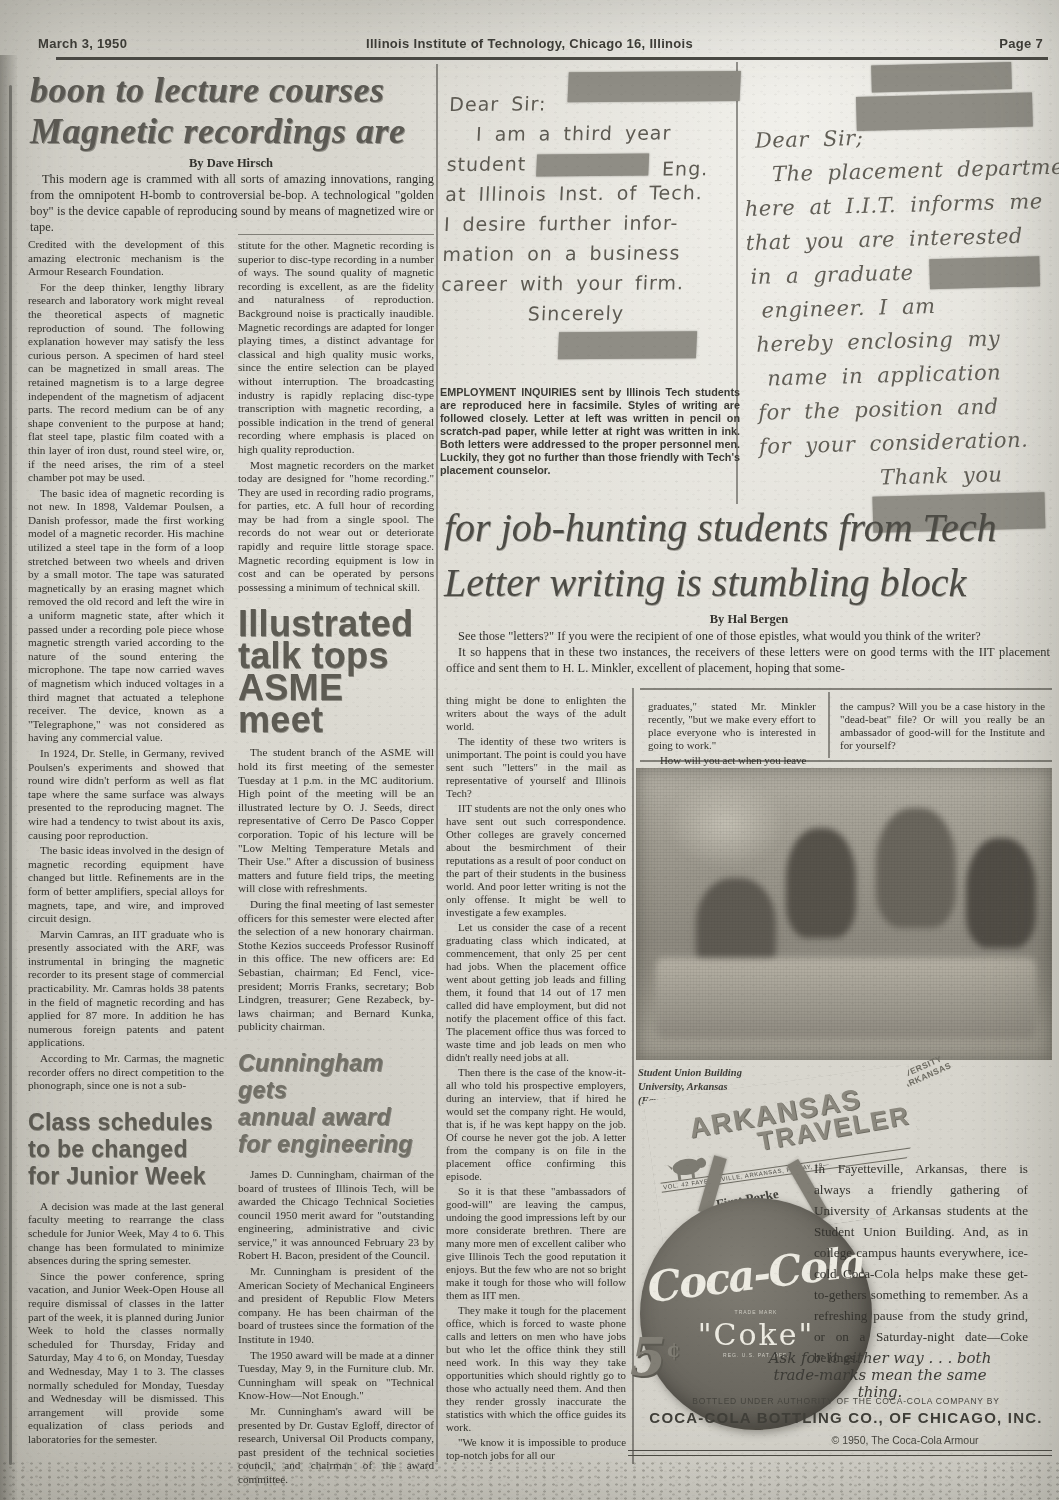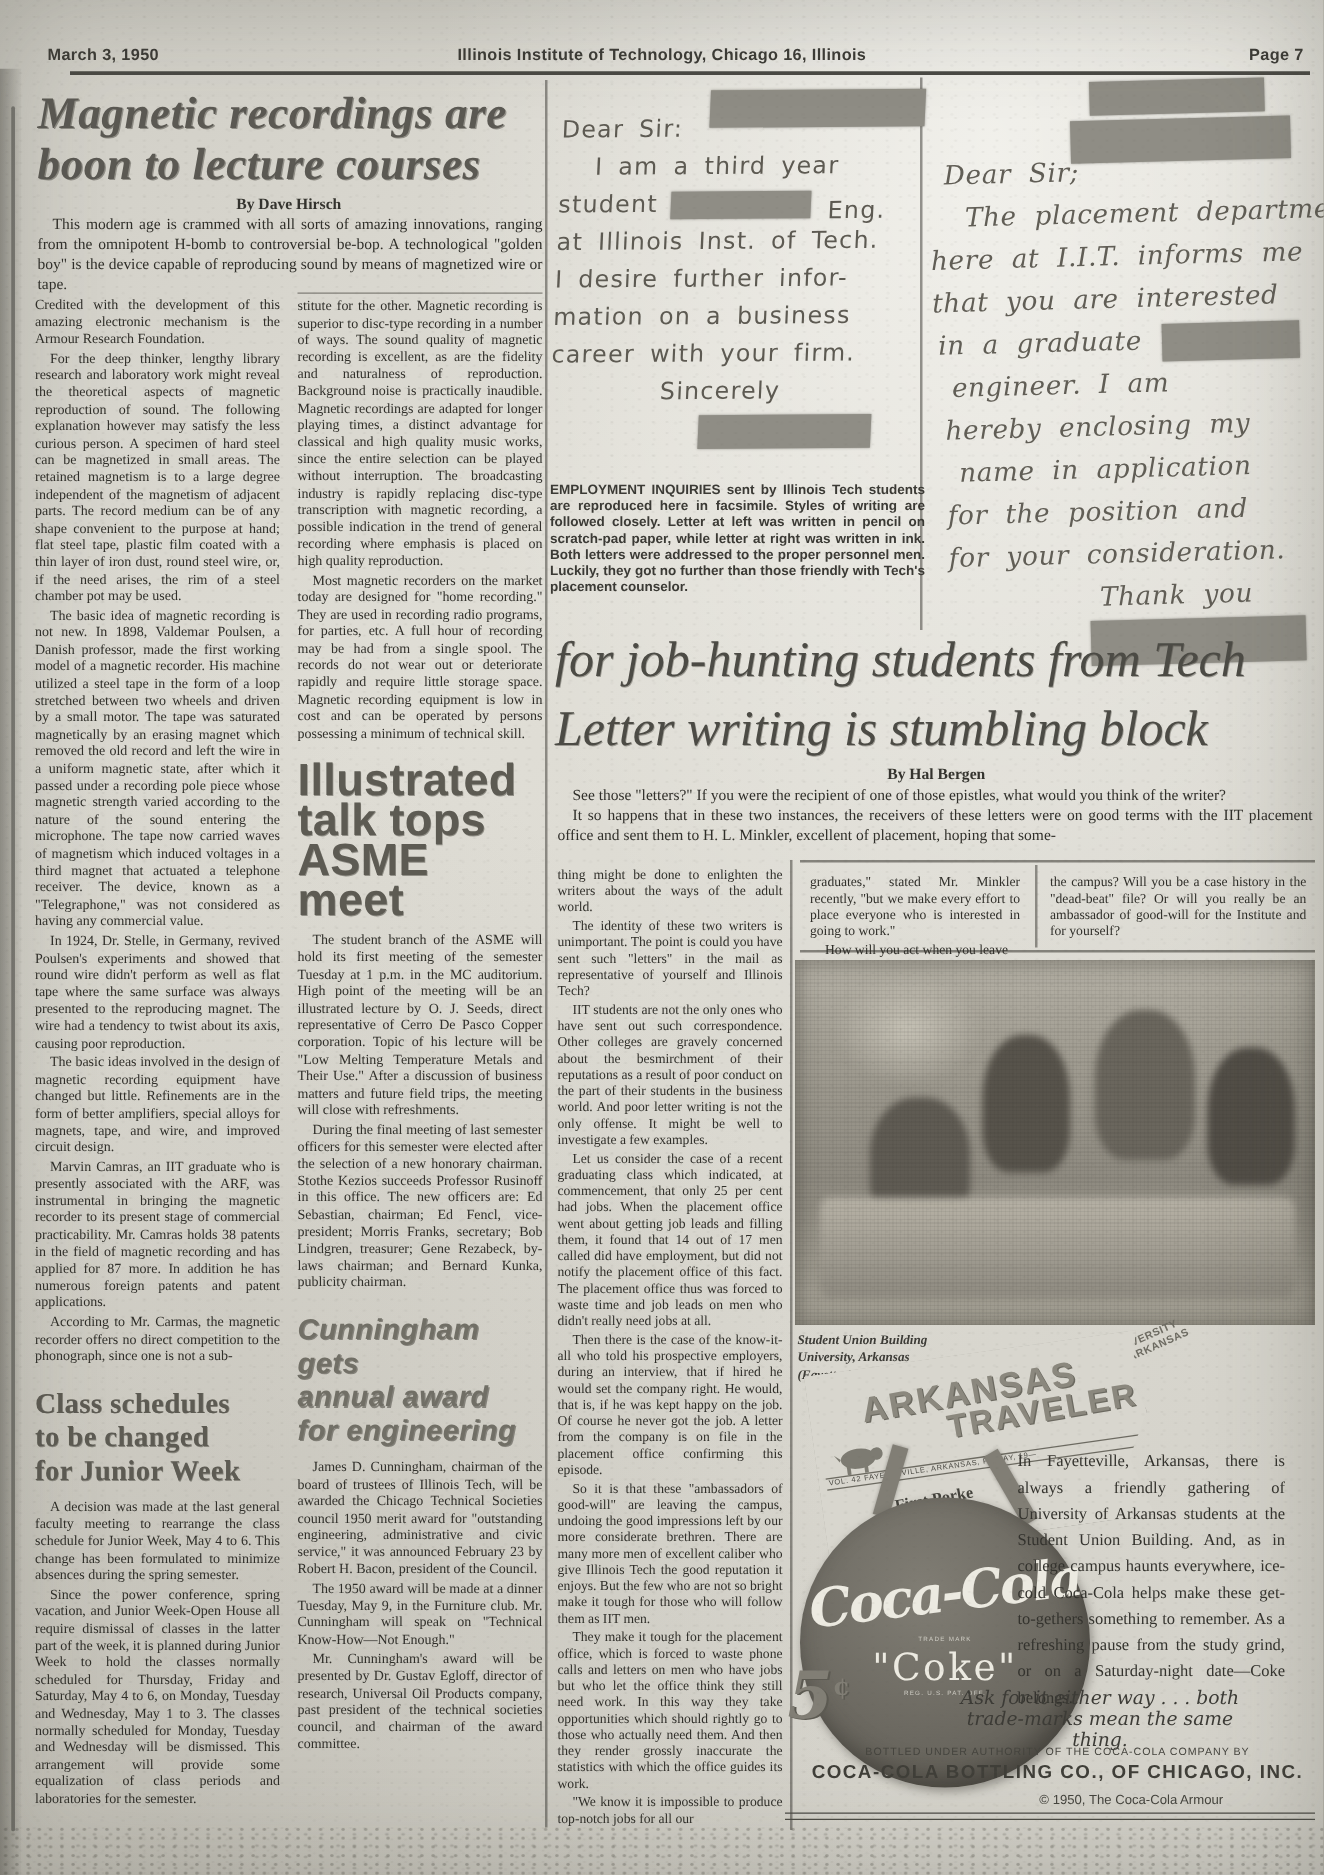--- a/index.html
+++ b/index.html
@@ -118,38 +118,38 @@
   <div class="abs hdr-rule"></div>
 
   <div class="abs vrule" style="left:436px;top:64px;height:1398px;"></div>
   <div class="abs vrule" style="left:736px;top:62px;height:442px;"></div>
   <div class="abs vrule" style="left:632px;top:688px;height:776px;"></div>
   <div class="abs vrule" style="left:828px;top:692px;height:66px;"></div>
   <div class="abs hrule" style="left:640px;top:688px;width:412px;"></div>
   <div class="abs hrule" style="left:640px;top:760px;width:412px;"></div>
 
   <div class="abs mag-head" style="left:30px;top:70px;width:402px;">
+    <div>boon to lecture courses</div>
     <div>Magnetic recordings are</div>
-    <div>boon to lecture courses</div>
   </div>
   <div class="abs byline" style="left:30px;top:156px;width:402px;">By Dave Hirsch</div>
   <div class="abs lede bt" style="left:30px;top:171px;width:404px;">
     <p>This modern age is crammed with all sorts of amazing innovations, ranging from the omnipotent H-bomb to controversial be-bop. A technological "golden boy" is the device capable of reproducing sound by means of magnetized wire or tape.</p>
   </div>
 
   <div class="abs mag-col bt" style="left:28px;top:238px;width:196px;">
     <p class="noind">Credited with the development of this amazing electronic mechanism is the Armour Research Foundation.</p>
     <p>For the deep thinker, lengthy library research and laboratory work might reveal the theoretical aspects of magnetic reproduction of sound. The following explanation however may satisfy the less curious person. A specimen of hard steel can be magnetized in small areas. The retained magnetism is to a large degree independent of the magnetism of adjacent parts. The record medium can be of any shape convenient to the purpose at hand; flat steel tape, plastic film coated with a thin layer of iron dust, round steel wire, or, if the need arises, the rim of a steel chamber pot may be used.</p>
     <p>The basic idea of magnetic recording is not new. In 1898, Valdemar Poulsen, a Danish professor, made the first working model of a magnetic recorder. His machine utilized a steel tape in the form of a loop stretched between two wheels and driven by a small motor. The tape was saturated magnetically by an erasing magnet which removed the old record and left the wire in a uniform magnetic state, after which it passed under a recording pole piece whose magnetic strength varied according to the nature of the sound entering the microphone. The tape now carried waves of magnetism which induced voltages in a third magnet that actuated a telephone receiver. The device, known as a "Telegraphone," was not considered as having any commercial value.</p>
     <p>In 1924, Dr. Stelle, in Germany, revived Poulsen's experiments and showed that round wire didn't perform as well as flat tape where the same surface was always presented to the reproducing magnet. The wire had a tendency to twist about its axis, causing poor reproduction.</p>
     <p>The basic ideas involved in the design of magnetic recording equipment have changed but little. Refinements are in the form of better amplifiers, special alloys for magnets, tape, and wire, and improved circuit design.</p>
     <p>Marvin Camras, an IIT graduate who is presently associated with the ARF, was instrumental in bringing the magnetic recorder to its present stage of commercial practicability. Mr. Camras holds 38 patents in the field of magnetic recording and has applied for 87 more. In addition he has numerous foreign patents and patent applications.</p>
     <p>According to Mr. Carmas, the magnetic recorder offers no direct competition to the phonograph, since one is not a sub-</p>
 
-    <div class="sans-head" style="margin-top:16px;font-family:Liberation Serif, serif;">
+    <div class="sans-head" style="margin-top:16px;">
       <div>Class schedules</div>
       <div>to be changed</div>
       <div>for Junior Week</div>
     </div>
     <div style="margin-top:10px;">
       <p>A decision was made at the last general faculty meeting to rearrange the class schedule for Junior Week, May 4 to 6. This change has been formulated to minimize absences during the spring semester.</p>
       <p>Since the power conference, spring vacation, and Junior Week-Open House all require dismissal of classes in the latter part of the week, it is planned during Junior Week to hold the classes normally scheduled for Thursday, Friday and Saturday, May 4 to 6, on Monday, Tuesday and Wednesday, May 1 to 3. The classes normally scheduled for Monday, Tuesday and Wednesday will be dismissed. This arrangement will provide some equalization of class periods and laboratories for the semester.</p>
     </div>
   </div>
 
@@ -167,20 +167,21 @@
       <p>During the final meeting of last semester officers for this semester were elected after the selection of a new honorary chairman. Stothe Kezios succeeds Professor Rusinoff in this office. The new officers are: Ed Sebastian, chairman; Ed Fencl, vice-president; Morris Franks, secretary; Bob Lindgren, treasurer; Gene Rezabeck, by-laws chairman; and Bernard Kunka, publicity chairman.</p>
     </div>
 
     <div class="cun-head" style="margin-top:16px;">
       <div>Cunningham gets</div>
       <div>annual award</div>
       <div>for engineering</div>
     </div>
     <div style="margin-top:10px;">
       <p>James D. Cunningham, chairman of the board of trustees of Illinois Tech, will be awarded the Chicago Technical Societies council 1950 merit award for "outstanding engineering, administrative and civic service," it was announced February 23 by Robert H. Bacon, president of the Council.</p>
+      <p>Mr. Cunningham is president of the American Society of Mechanical Engineers and president of Republic Flow Meters company. He has been chairman of the board of trustees since the formation of the Institute in 1940.</p>
       <p>The 1950 award will be made at a dinner Tuesday, May 9, in the Furniture club. Mr. Cunningham will speak on "Technical Know-How—Not Enough."</p>
       <p>Mr. Cunningham's award will be presented by Dr. Gustav Egloff, director of research, Universal Oil Products company, past president of the technical societies council, and chairman of the award committee.</p>
     </div>
   </div>
 
   <div class="abs hw1" style="left:444px;top:88px;width:292px;">
     <span class="redact abs" style="left:118px;top:-16px;width:172px;height:30px;"></span>
     <div class="ln">Dear Sir:</div>
     <div class="ln" style="padding-left:28px;">I am a third year</div>
     <div class="ln">

